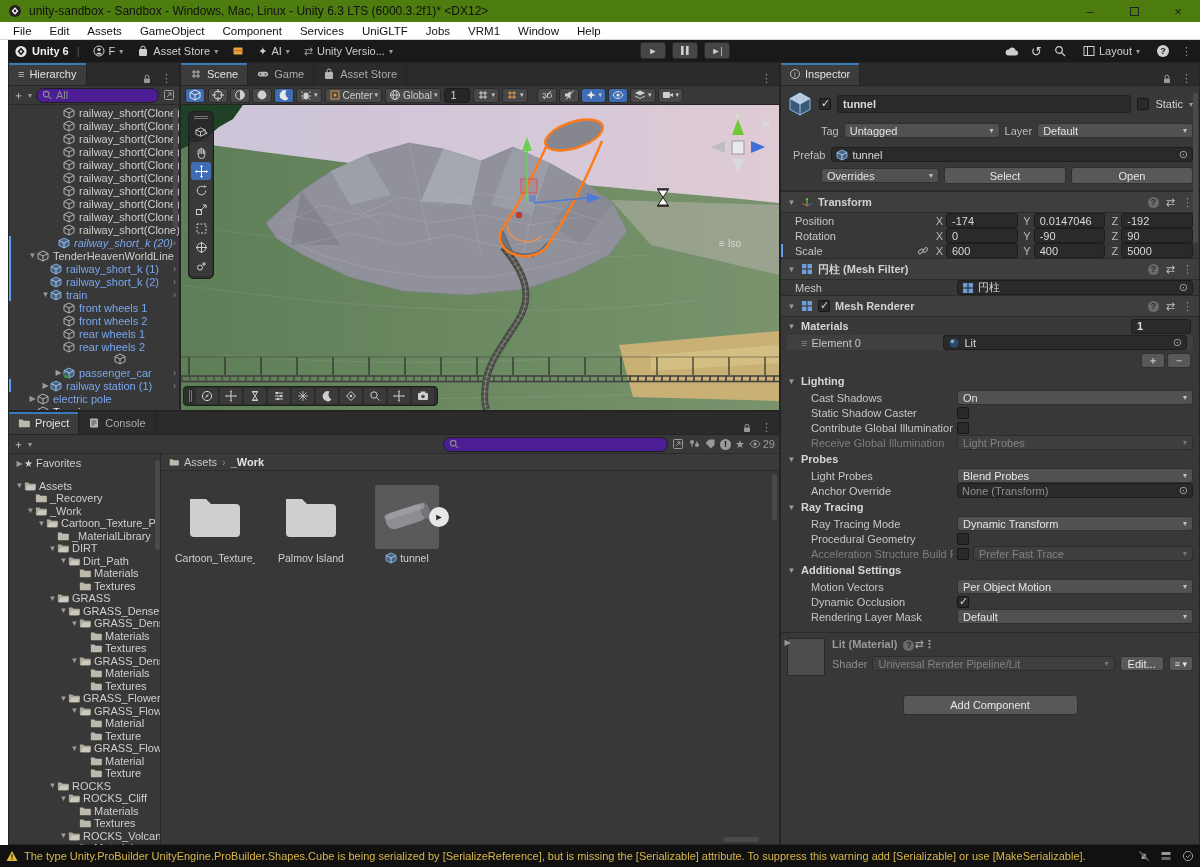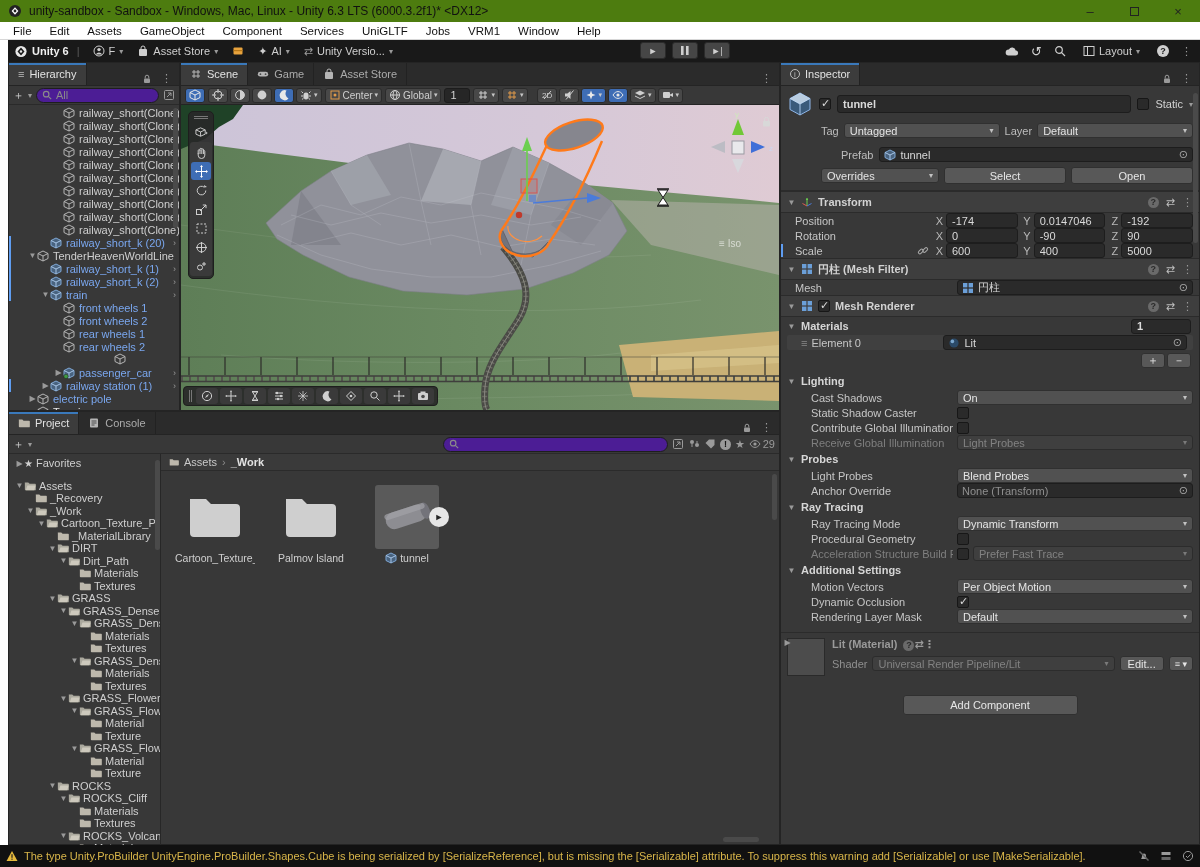--- a/index.html
+++ b/index.html
@@ -395,21 +395,21 @@
       <div class="h-row" style="padding-left: 45px;">
         <span class="exp"></span>
         <span class="icon12">
           <svg viewBox="0 0 12 12">
             <path d="M6 1 11 3.5V8.5L6 11 1 8.5V3.5Z" fill="none" stroke="#b5b5b5"></path>
             <path d="M1 3.5 6 6l5-2.5M6 6v5" fill="none" stroke="#b5b5b5"></path>
           </svg>
         </span>
         <span class="lbl txt-obj">railway_short(Clone)</span>
       </div>
-      <div class="h-row" style="padding-left: 32px;">
+      <div class="h-row" style="padding-left: 40px; font-style: italic;">
         <span class="leftbar"></span>
         <span class="exp"></span>
         <span class="icon12">
           <svg viewBox="0 0 12 12">
             <path d="M6 1 11 3.5V8.5L6 11 1 8.5V3.5Z" fill="#49637f" stroke="#7fa8d6"></path>
             <path d="M1 3.5 6 6l5-2.5M6 6v5" fill="none" stroke="#a8c6e8"></path>
           </svg>
         </span>
         <span class="lbl txt-prefab">railway_short_k (20)</span>
         <span class="chev">›</span>
@@ -1008,21 +1008,21 @@
             <span>Untagged</span>
             <span class="dcaret">▾</span>
           </div>
           <span style="color: rgb(189, 189, 189);">Layer</span>
           <div class="dd">
             <span>Default</span>
             <span class="dcaret">▾</span>
           </div>
         </div>
         <div style="display: flex; align-items: center; gap: 6px; margin: 9px 0px 0px 6px;">
-          <span style="color: rgb(189, 189, 189); margin-left: 48px;">Prefab</span>
+          <span style="color: rgb(189, 189, 189);">Prefab</span>
           <div class="objfield">
             <span class="icon12">
               <svg viewBox="0 0 12 12">
                 <path d="M6 1 11 3.5V8.5L6 11 1 8.5V3.5Z" fill="#49637f" stroke="#7fa8d6"></path>
                 <path d="M1 3.5 6 6l5-2.5M6 6v5" fill="none" stroke="#a8c6e8"></path>
               </svg>
             </span>
             <span>tunnel</span>
             <span class="ring">⊙</span>
           </div>

